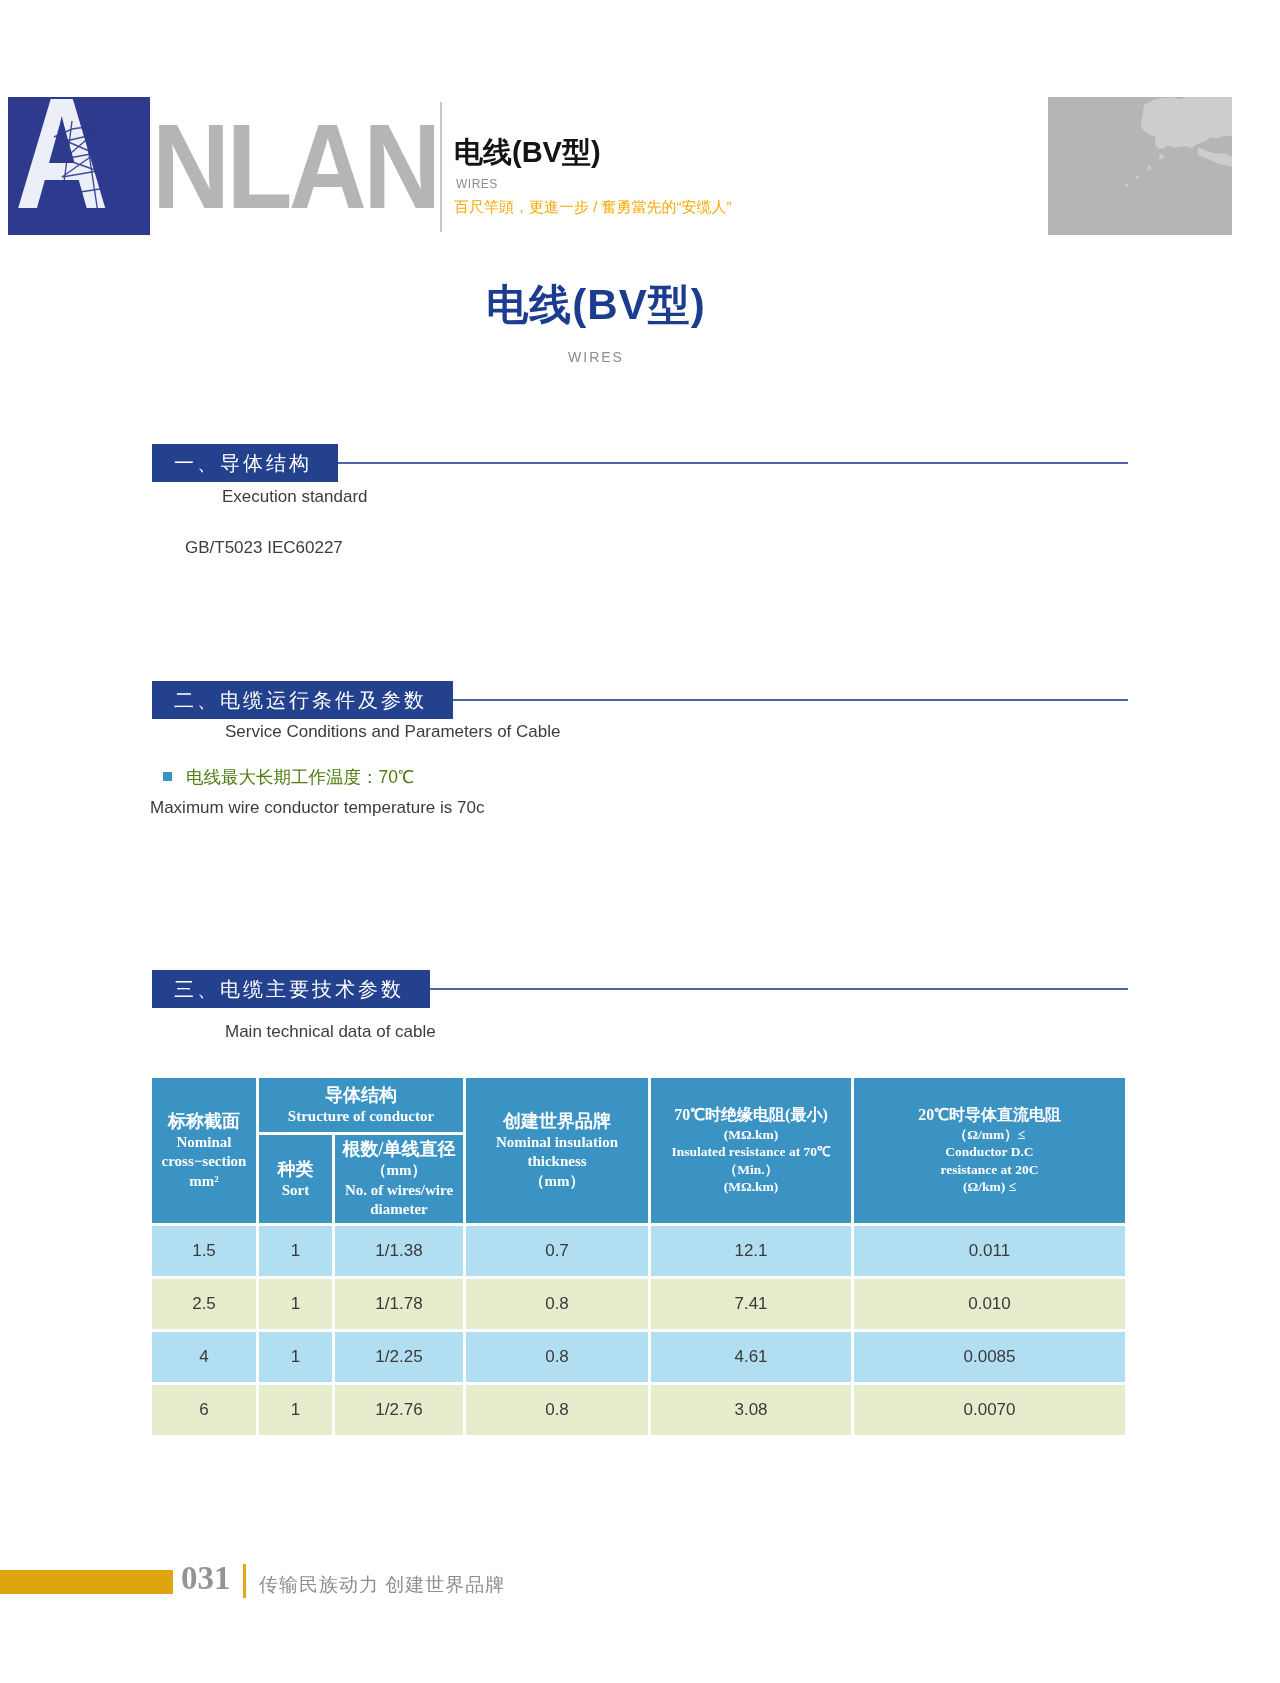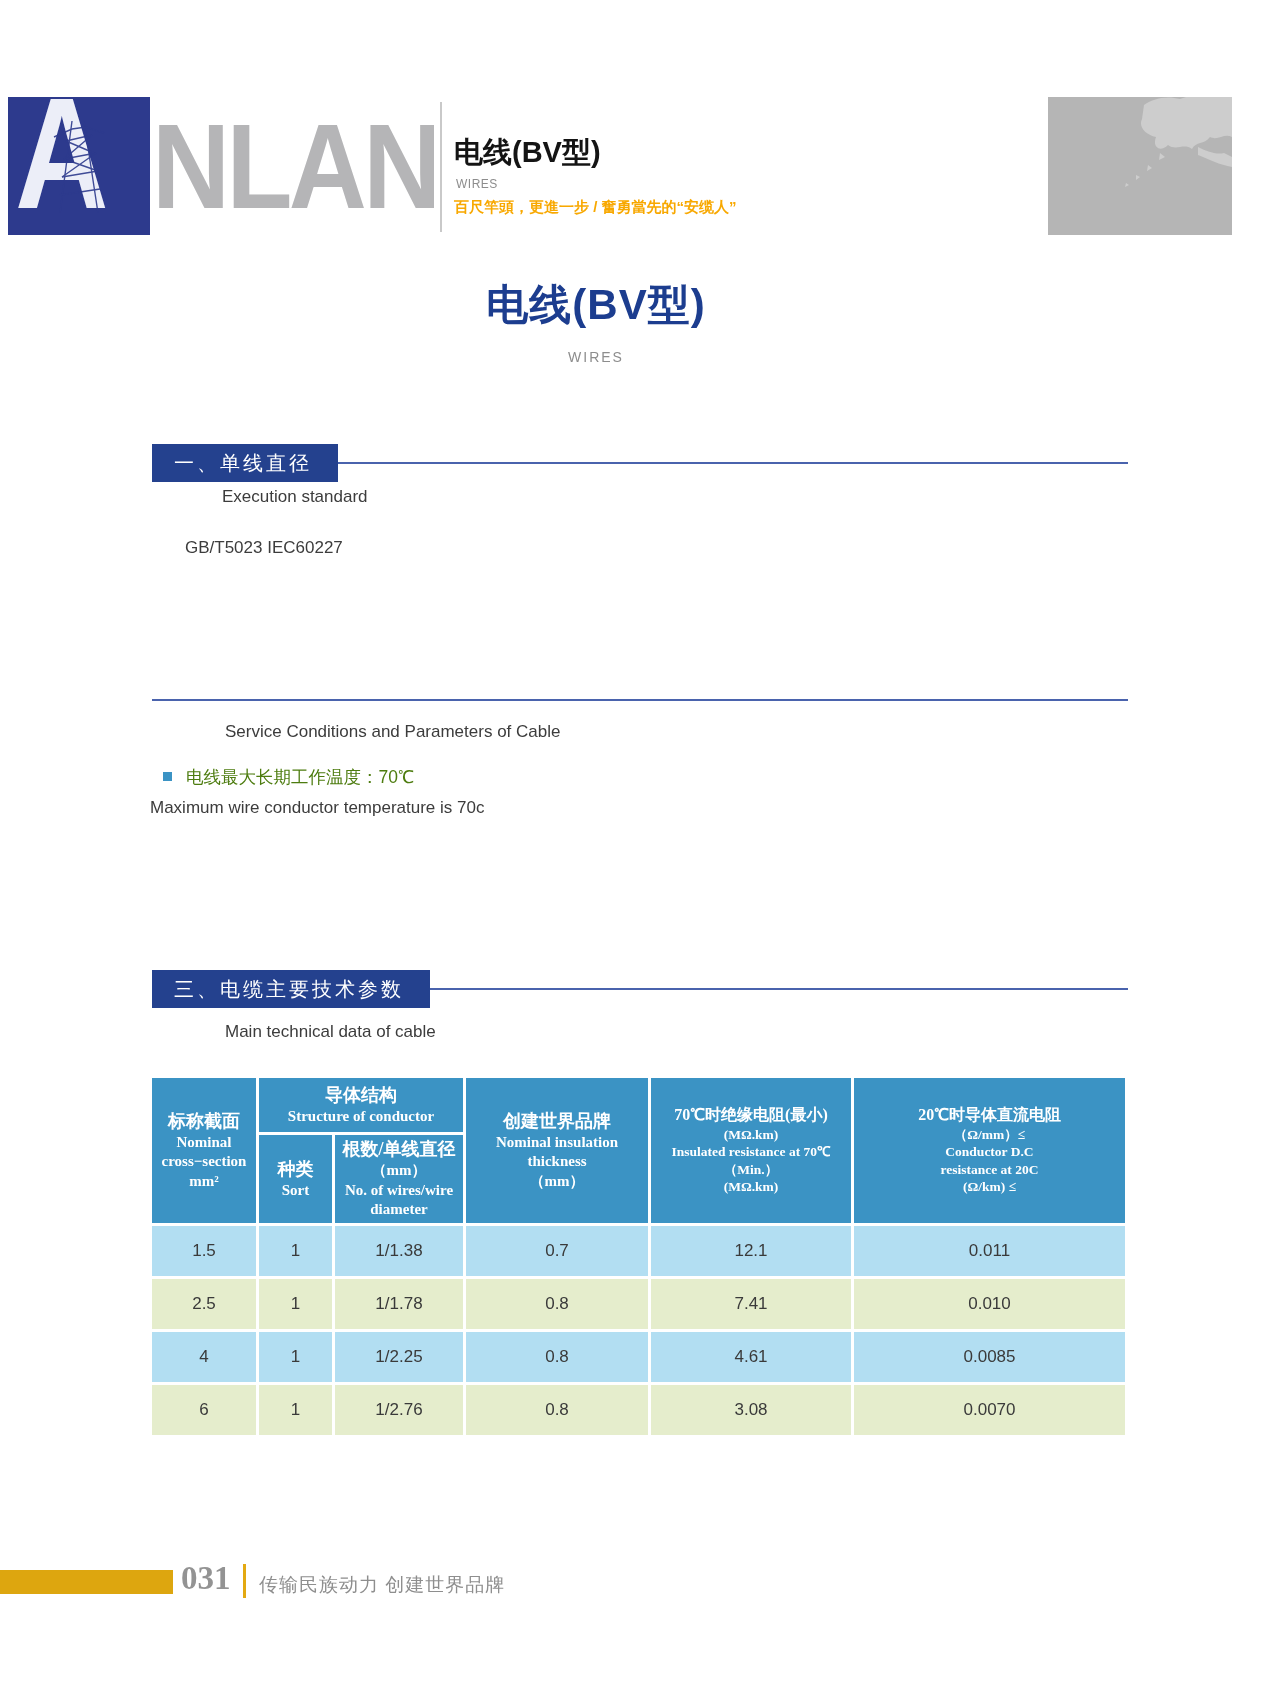--- a/index.html
+++ b/index.html
@@ -22,21 +22,21 @@
   }
   .logo-tower { position:absolute; left:34px; top:18px; opacity:0.9; }
   .logo-rest {
     position:absolute; left:152px; top:97px; height:138px; line-height:138px;
     font-size:120px; font-weight:800; color:#b5b5b7; letter-spacing:-4px;
     transform:scaleX(0.9); transform-origin:left center; white-space:nowrap;
   }
   .hdr-divider { position:absolute; left:440px; top:102px; width:2px; height:130px; background:#c9c9c9; }
   .hdr-title  { position:absolute; left:454px; top:133px; font-size:29px; font-weight:bold; color:#141414; }
   .hdr-sub    { position:absolute; left:456px; top:177px; font-size:12px; color:#8d8d8d; letter-spacing:0.5px; }
-  .hdr-tagline{ position:absolute; left:454px; top:198px; font-size:15px; font-weight:bold; color:#f8a800; }
+  .hdr-tagline{ position:absolute; left:454px; top:198px; font-size:15px; font-weight:normal; color:#f8a800; }
   .graybox { position:absolute; left:1048px; top:97px; width:184px; height:138px; background:#b5b5b5; overflow:hidden; }
 
   
   .page-title-wrap { position:absolute; left:96px; top:277px; width:1000px; text-align:center; }
   .page-title { font-size:42px; font-weight:bold; color:#1c3d8f; letter-spacing:1px; }
   .page-title-sub { margin-top:16px; font-size:14px; color:#8d8d8d; letter-spacing:2px; }
 
   
   .sec-line { position:absolute; left:152px; width:976px; height:2px; background:#4a63ad; }
   .sec-box {
@@ -110,25 +110,26 @@
       <path fill="#cdcdcd" d="M150 50 C158 54 168 58 176 56 L184 60 L184 70 C172 68 160 62 150 58 Z"></path>
     </svg>
   </div>
 
   <div class="page-title-wrap">
     <div class="page-title">电线(BV型)</div>
     <div class="page-title-sub">WIRES</div>
   </div>
 
   <div class="sec-line" style="top:462px;"></div>
-  <div class="sec-box" style="top:444px;">一、单线直径</div>
+  <div class="sec-box" style="top:444px;">一、导体结构</div>
   <div class="sec-sub" style="left:222px; top:487px;">Execution standard</div>
   <div class="body-text" style="left:185px; top:538px;">GB/T5023  IEC60227</div>
 
   <div class="sec-line" style="top:699px;"></div>
+  <div class="sec-box" style="top:681px;">二、电缆运行条件及参数</div>
   <div class="sec-sub" style="left:225px; top:722px;">Service Conditions and Parameters of Cable</div>
   <div class="bullet-sq" style="left:163px; top:772px;"></div>
   <div class="body-text" style="left:186px; top:765px; font-size:17.5px; color:#4d7c0f;">电线最大长期工作温度：70℃</div>
   <div class="body-text" style="left:150px; top:798px;">Maximum wire conductor temperature is 70c</div>
 
   <div class="sec-line" style="top:988px;"></div>
   <div class="sec-box" style="top:970px;">三、电缆主要技术参数</div>
   <div class="sec-sub" style="left:225px; top:1022px;">Main technical data of cable</div>
 
   <table class="data-table">

